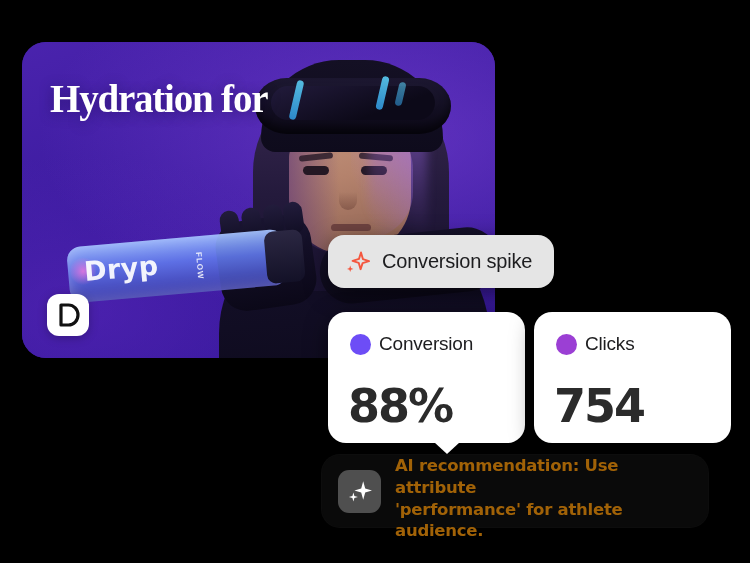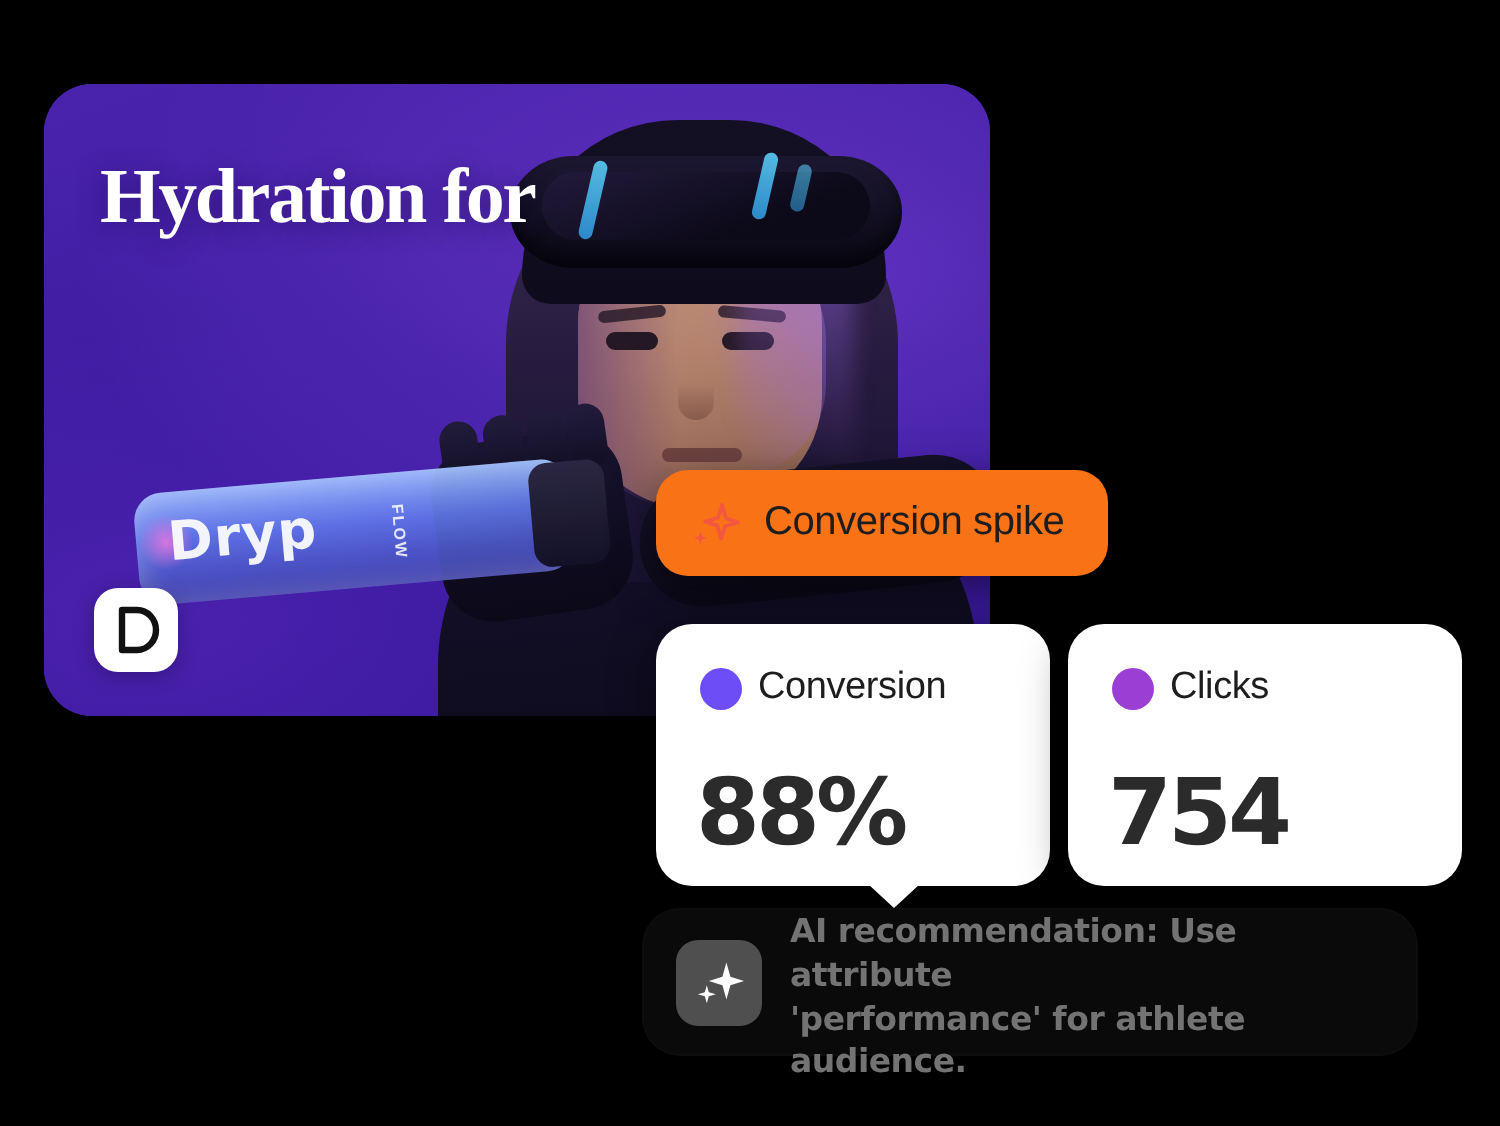--- a/index.html
+++ b/index.html
@@ -303,21 +303,21 @@
   }
 
   
   .spike-pill {
     position: absolute;
     left: 328px;
     top: 235px;
     height: 53px;
     padding: 0 22px 0 16px;
     border-radius: 16px;
-    background: #f97316;
+    background: #e5e5e5;
     display: flex;
     align-items: center;
     gap: 12px;
     box-shadow: 0 6px 22px rgba(0,0,0,.5);
   }
   .spike-label {
     font-size: 20px;
     color: #1d1d1f;
     letter-spacing: -.2px;
   }
@@ -397,21 +397,21 @@
     width: 43px;
     height: 43px;
     border-radius: 11px;
     background: #4f4f4f;
     flex: 0 0 auto;
     display: flex;
     align-items: center;
     justify-content: center;
   }
   .ai-text {
-    color: #737373;
+    color: #a16207;
     font-size: 16.5px;
     line-height: 1.32;
     font-weight: 700;
     letter-spacing: -.25px;
     font-family: "DejaVu Sans", sans-serif;
     margin-top: 15px;
   }
 </style>
 </head>
 <body>

